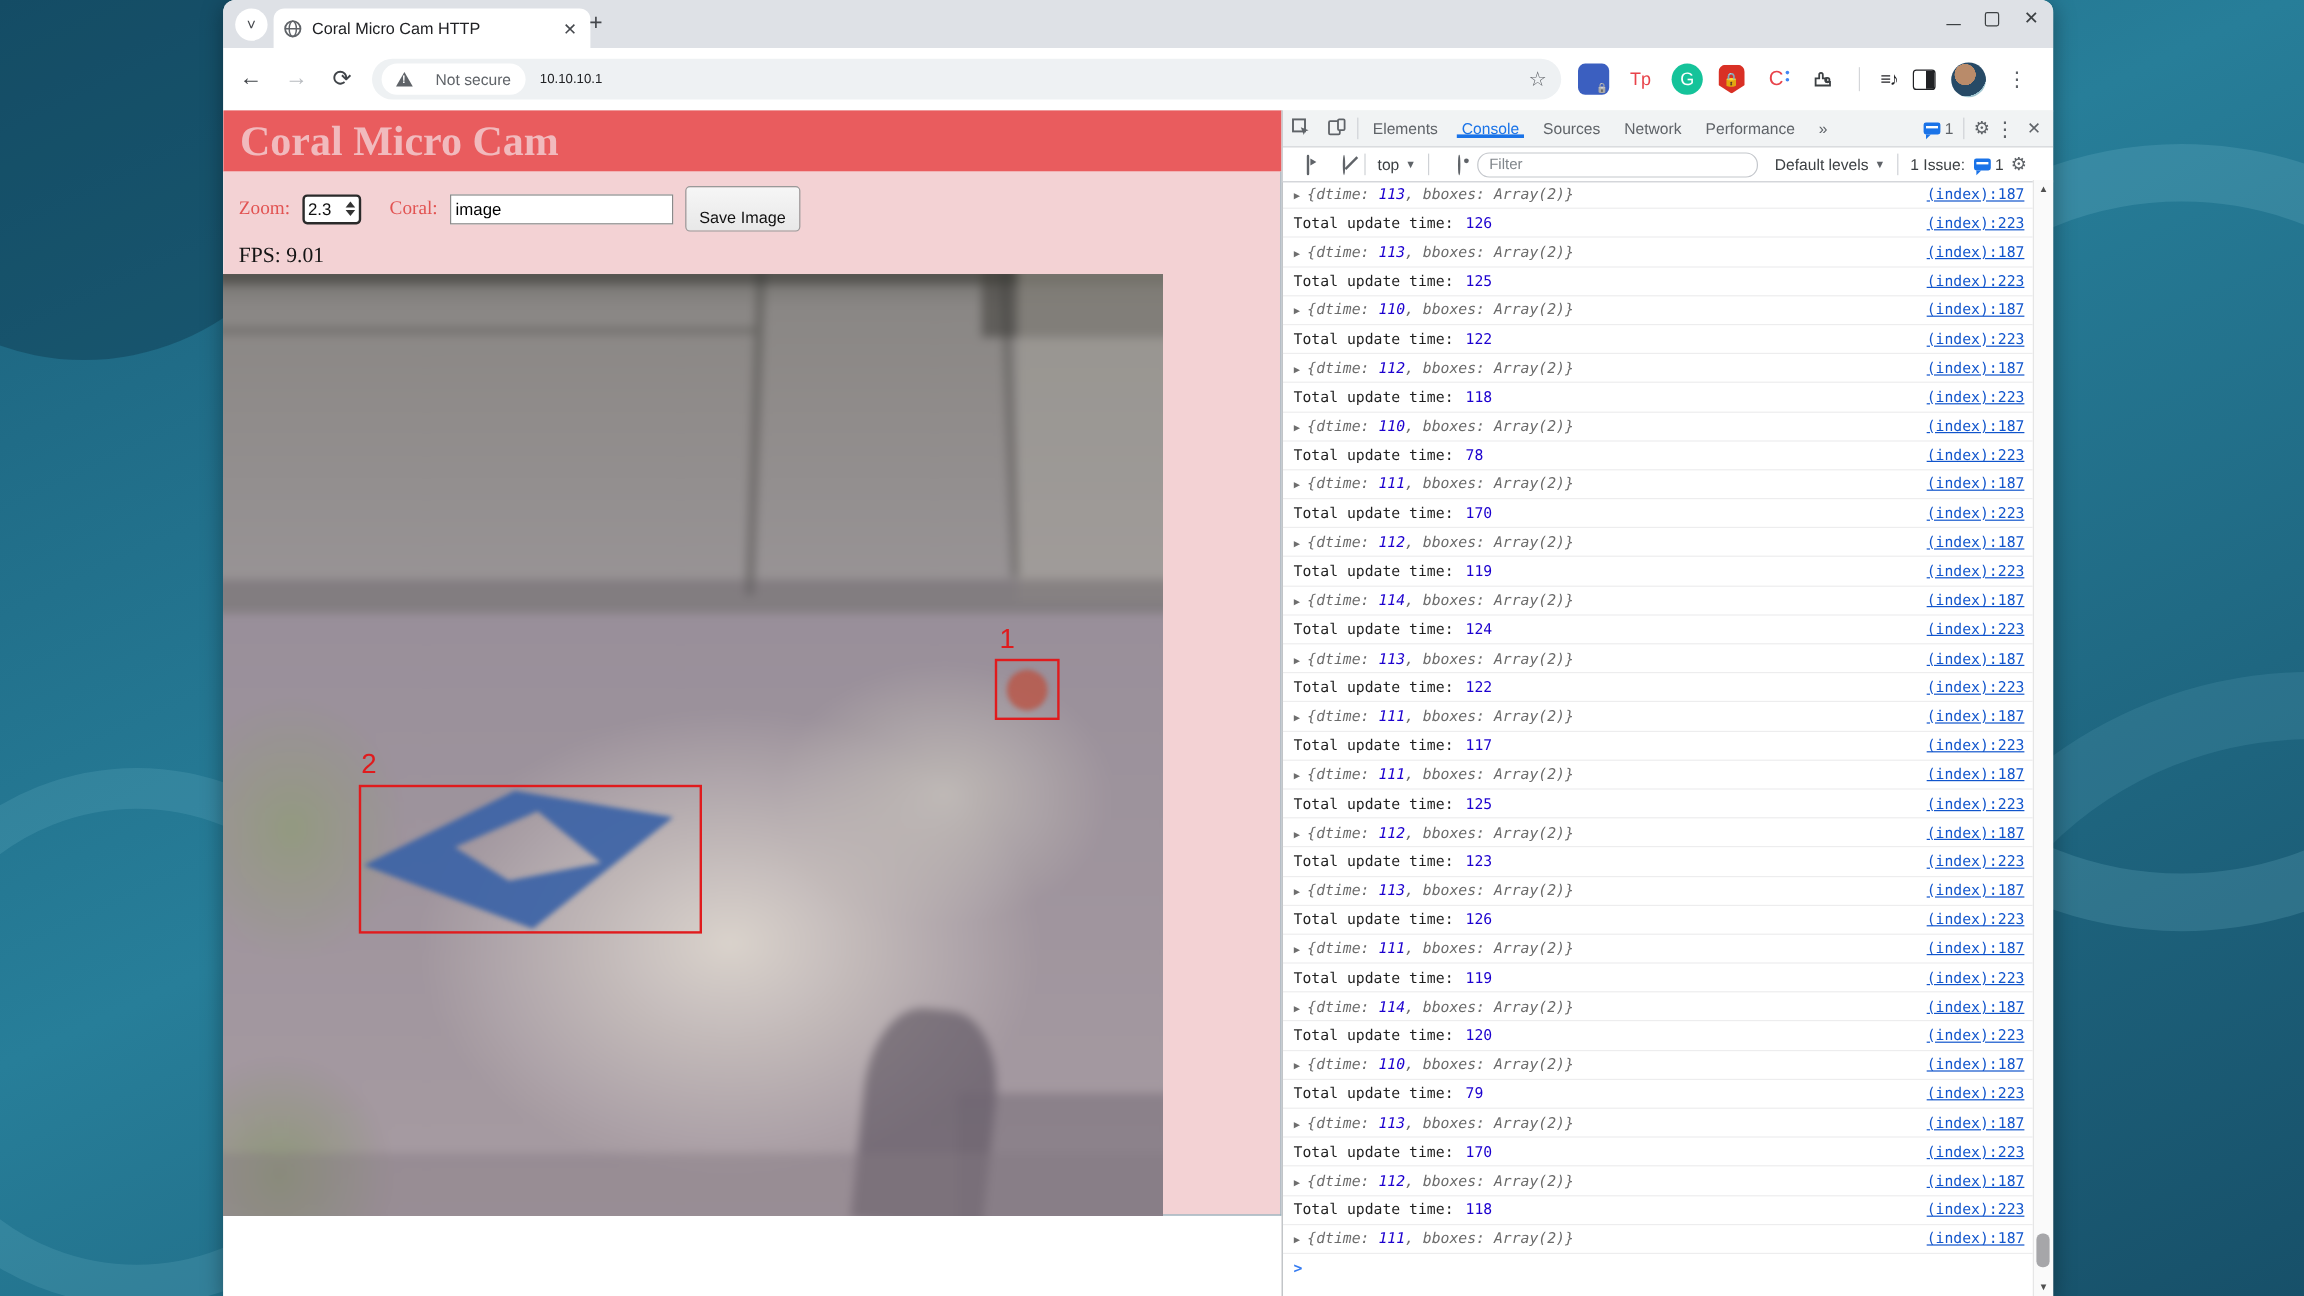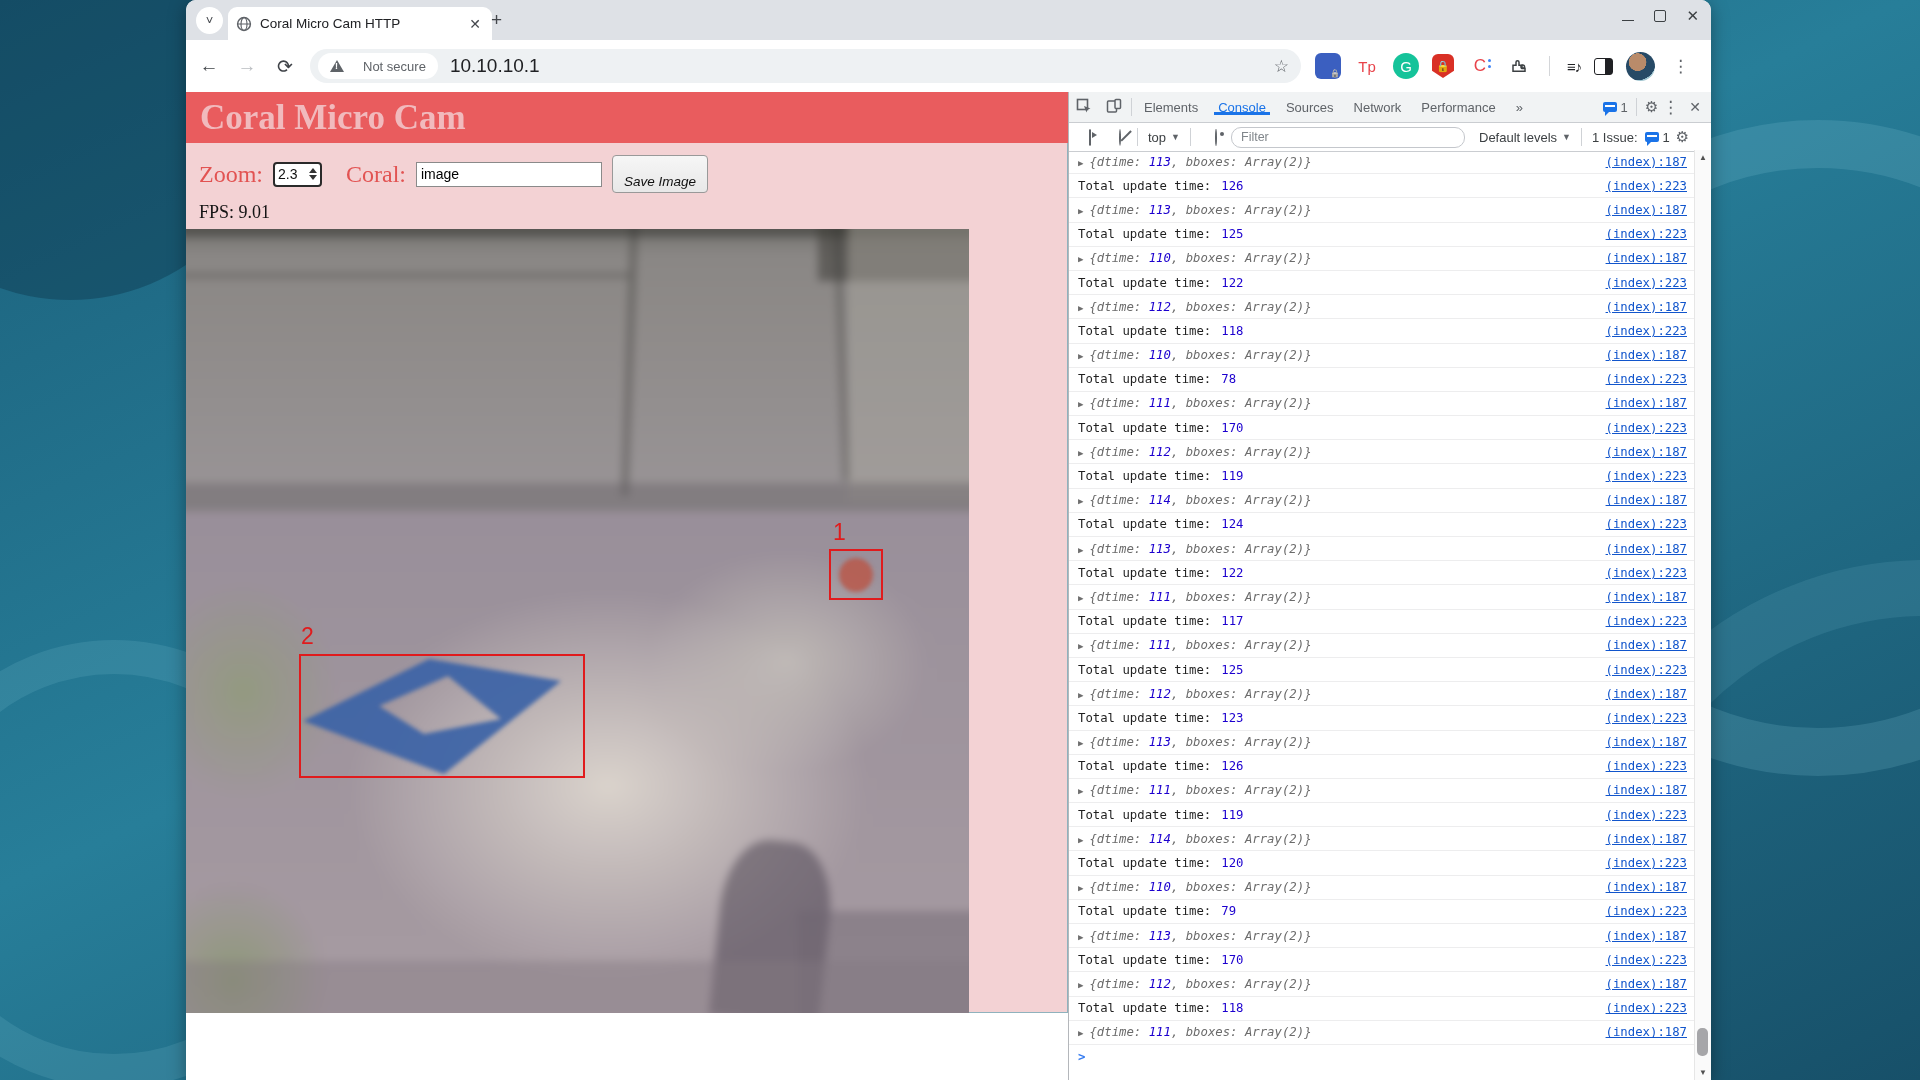--- a/index.html
+++ b/index.html
@@ -23,21 +23,21 @@
   .wc-close{font-size:15px;line-height:10px;}
   .toolbar{position:absolute;left:0;top:40px;width:100%;height:52px;background:#fff;border-bottom:1px solid #dadce0;
     display:flex;align-items:center;}
   .navic{color:#3f4348;font-size:19px;width:38px;text-align:center;}
   .navic.disabled{color:#b9bcc0;}
   .urlbar{height:34px;width:975px;margin-left:6px;background:#eef1f3;border-radius:17px;display:flex;align-items:center;padding:0 8px;}
   .chip{height:26px;background:#fff;border-radius:13px;display:flex;align-items:center;padding:0 12px;gap:19px;text-align:center;}
   .warn-tri{width:0;height:0;border-left:7px solid transparent;border-right:7px solid transparent;border-bottom:12px solid #5f6368;position:relative;}
   .warn-tri:after{content:"!";position:absolute;left:-2px;top:1px;color:#fff;font-size:9px;font-weight:bold;}
   .chip-text{font-size:13px;color:#5f6368;}
-  .url-text{font-size:19px;color:#202124;margin-left:12px;flex:1;}
+  .url-text{font-size:11px;color:#202124;margin-left:12px;flex:1;}
   .star{color:#5f6368;font-size:17px;margin-right:4px;}
   .exts{display:flex;align-items:center;gap:13px;margin-left:14px;}
   .ext{width:26px;height:26px;display:flex;align-items:center;justify-content:center;border-radius:6px;font-weight:normal;}
   .ext-bluelock{background:#3b5fc0;color:#fff;font-size:12px;border-radius:6px;position:relative;}
   .ext-bluelock:after{content:"🔒";font-size:8px;position:absolute;right:1px;bottom:1px;filter:grayscale(1);}
   .ext-tp{color:#e8434a;font-size:15px;}
   .ext-g{background:#15c39a;border-radius:50%;color:#fff;font-size:15px;}
   .ext-shield{background:#d93025;color:#fff;font-size:11px;clip-path:polygon(0 0,100% 0,100% 70%,50% 100%,0 70%);width:22px;height:24px;}
   .ext-c{color:#e8434a;font-size:17px;position:relative;}
   .ext-c .dots{position:absolute;right:2px;top:6px;display:flex;flex-direction:column;gap:3px;}
@@ -50,31 +50,31 @@
   .avatar{width:29px;height:29px;border-radius:50%;background:radial-gradient(circle at 40% 35%,#b98b6a 0 34%,#274a66 35% 70%,#9fc4cf 71%);}
   .kebab{color:#5f6368;font-size:17px;margin:0 10px 0 4px;}
   
   .content{position:absolute;left:0;top:92px;width:100%;height:988px;display:flex;}
   .page{width:882px;height:100%;background:#fff;position:relative;}
   .page-header{height:51px;background:#e95c5e;display:flex;align-items:center;font-weight:bold;}
   .page-header span{font-family:"Liberation Serif",serif;font-size:35px;color:#f1babd;margin-left:14px;}
   .pink{position:absolute;left:0;top:51px;width:882px;height:870px;background:#f3d2d4;
     border-right:1px solid #8fb2bd;border-bottom:1px solid #8fb2bd;box-sizing:border-box;}
   .controls{display:flex;align-items:center;gap:10px;padding:12px 0 0 13px;}
-  .lbl-red{font-family:"Liberation Serif",serif;font-size:24px;color:#e25352;}
+  .lbl-red{font-family:"Liberation Serif",serif;font-size:16px;color:#e25352;}
   .zoom-box{width:49px;height:25px;background:#fff;border:2px solid #2a2a2a;border-radius:4px;
     display:flex;align-items:center;box-sizing:border-box;padding:0 3px;}
   .zoom-box .val{flex:1;font-size:14px;color:#111;}
   .spin{display:flex;flex-direction:column;gap:2px;}
   .spin i{width:0;height:0;border-left:4px solid transparent;border-right:4px solid transparent;}
   .spin .up{border-bottom:5px solid #333;}
   .spin .dn{border-top:5px solid #333;}
   .label-input{width:186px;height:25px;border:1px solid #8a8a8a;font-size:14px;padding:0 4px;box-sizing:border-box;background:#fff;}
   .save-btn{height:27px;padding:18px 11px;font-size:13.5px;color:#111;background:linear-gradient(#f6f6f6,#e8e8e8);
-    border:1px solid #999;border-radius:4px;font-style:italic;}
+    border:1px solid #999;border-radius:4px;}
   .fps{position:absolute;left:13px;top:59px;font-family:"Liberation Serif",serif;font-size:18px;color:#141414;}
   
   .scene{position:absolute;left:0;top:86px;width:783px;height:784px;overflow:hidden;background:#9d939d;}
   .scene-bg{position:absolute;inset:-8px;filter:blur(4px) saturate(.85);}
   .sb{position:absolute;}
   .bbox{position:absolute;border:2px solid #e01b1d;box-sizing:border-box;}
   .bbox-label{position:absolute;color:#e01b1d;font-size:23px;font-family:"Liberation Sans",sans-serif;}
   
   .devtools{width:643px;height:100%;background:#fff;border-left:1px solid #b4b7bb;box-sizing:border-box;position:relative;}
   .dt-tabs{height:30px;background:#f1f3f4;border-bottom:1px solid #cacdd1;display:flex;align-items:center;font-size:13px;color:#5f6368;}

